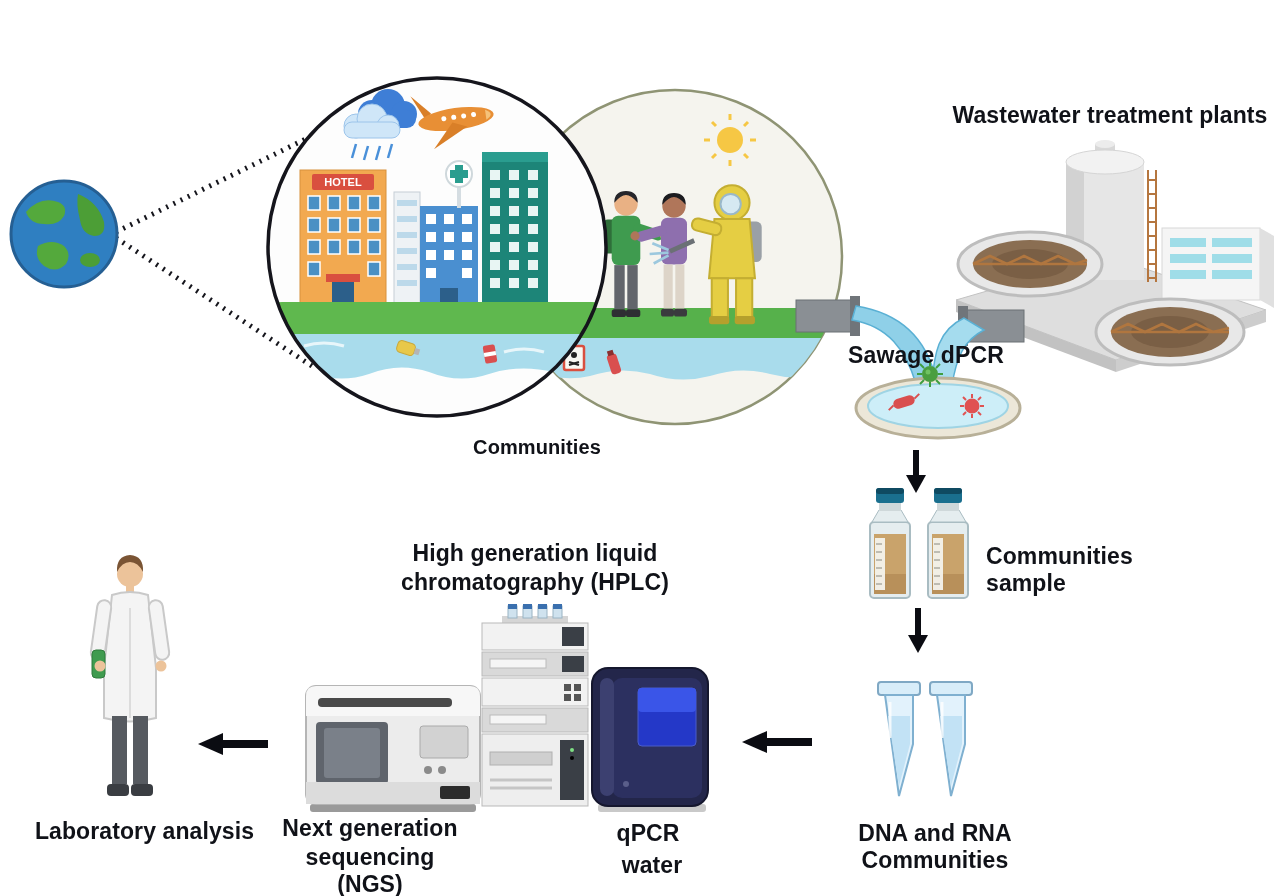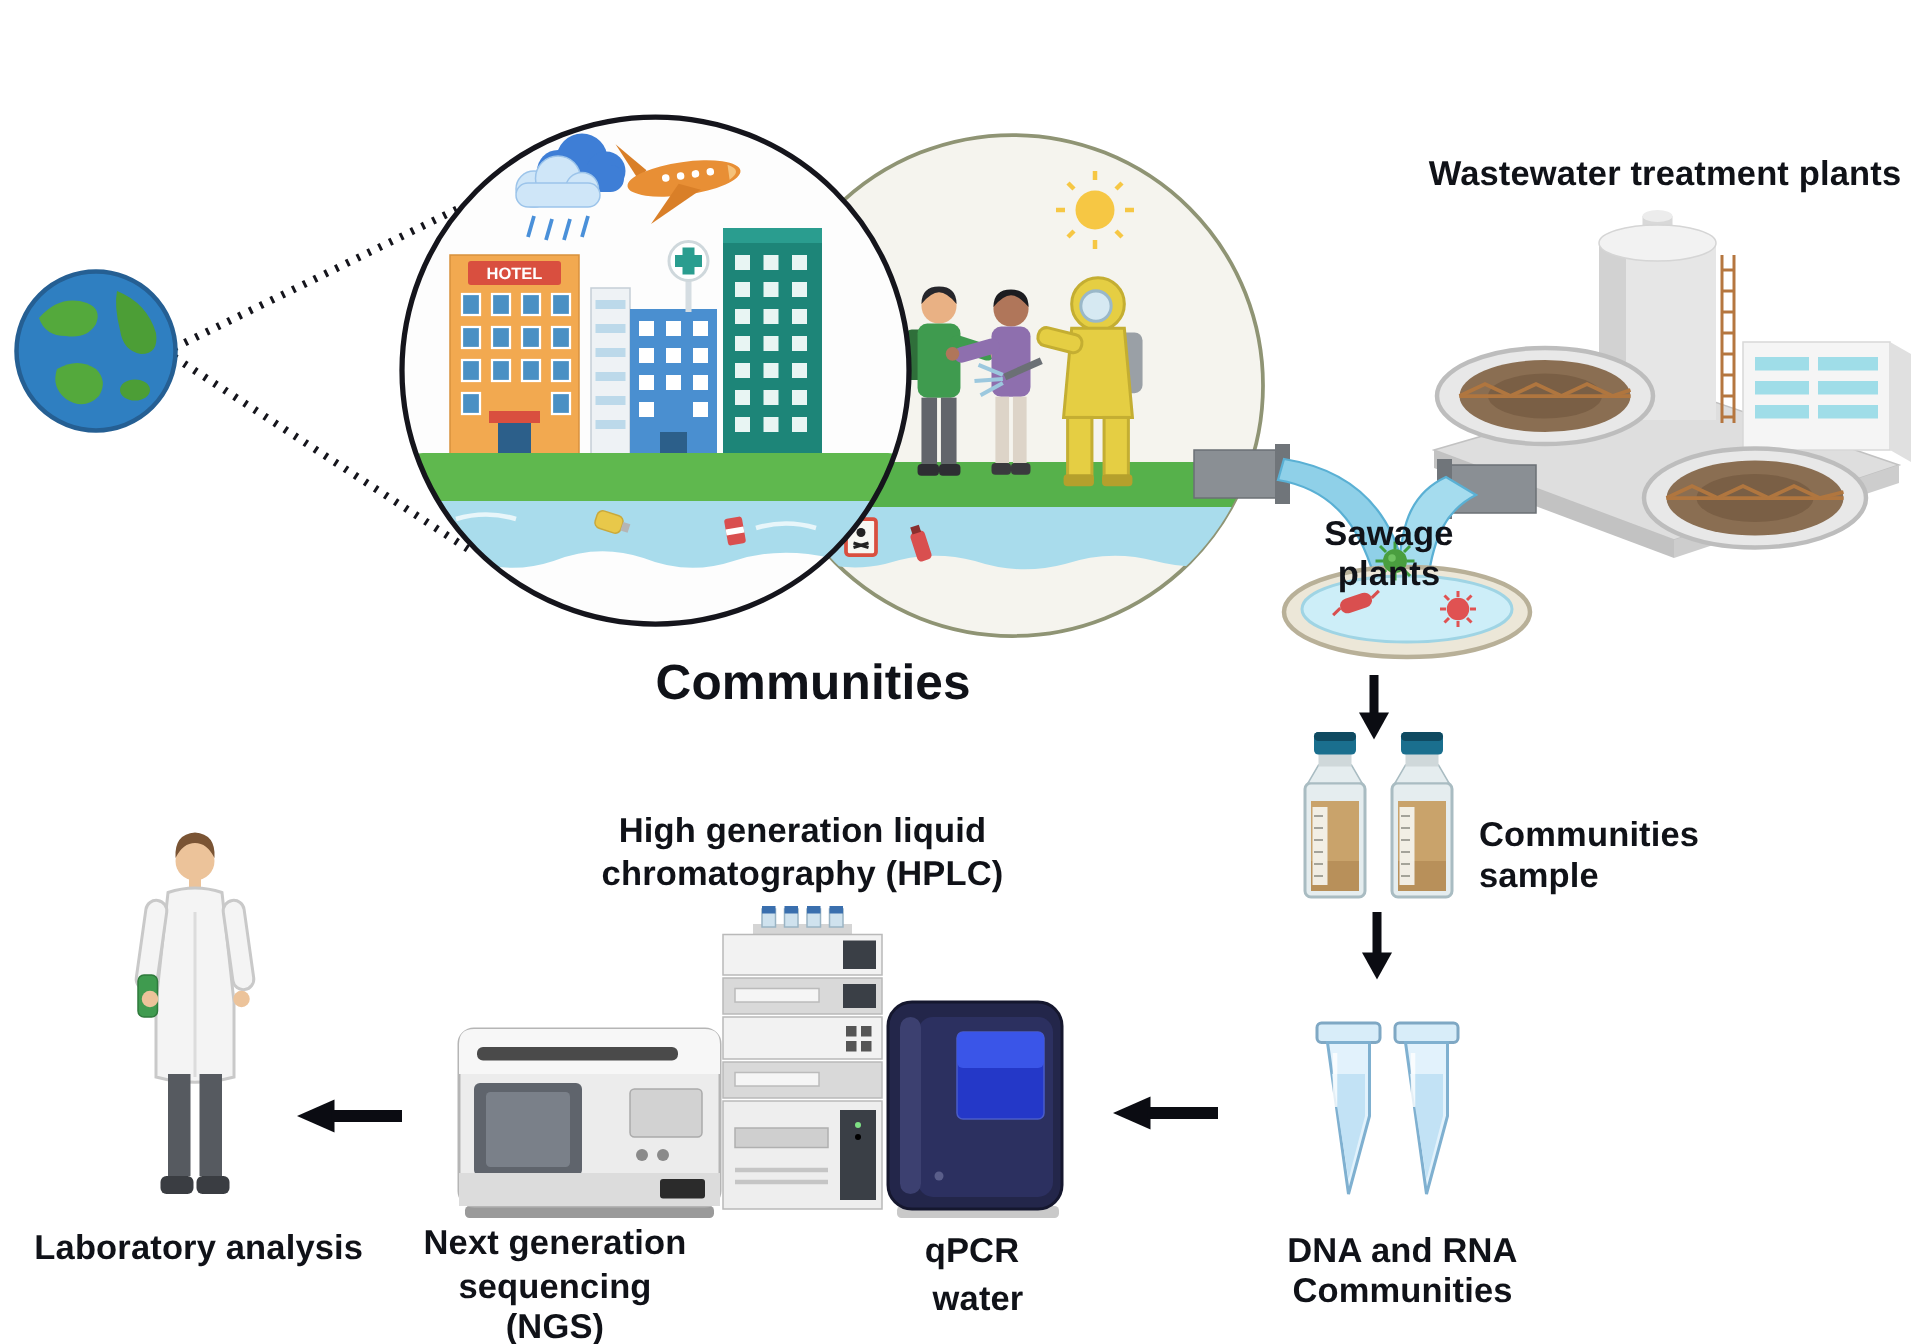--- a/index.html
+++ b/index.html
@@ -6,21 +6,21 @@
   .canvas{
     position:relative;width:1280px;height:896px;background:#ffffff;
     font-family:"Liberation Sans",sans-serif;overflow:hidden;color:#101218;
   }
   .abs{position:absolute;}
   .label{
     position:absolute;font-weight:700;color:#101218;line-height:1.18;
     text-align:center;letter-spacing:0.1px;
   }
   .lbl-24{font-size:23px;}
-  .lbl-26{font-size:33px;}
+  .lbl-26{font-size:20px;}
   svg{display:block;}
 </style>
 </head>
 <body>
 
 <div class="canvas">
 
   <svg class="abs" style="left:110px;top:122px;" width="215" height="255" viewBox="0 0 215 255">
     <line x1="6" y1="110" x2="210" y2="10" stroke="#15151c" stroke-width="5" stroke-dasharray="2 6"></line>
     <line x1="6" y1="116" x2="205" y2="246" stroke="#15151c" stroke-width="5" stroke-dasharray="2 6"></line>
@@ -357,21 +357,21 @@
           <line x1="8" y1="0" x2="12" y2="0"></line>
         <line x1="-6" y1="-6" x2="-9" y2="-9"></line>
           <line x1="6" y1="-6" x2="9" y2="-9"></line>
         <line x1="-6" y1="6" x2="-9" y2="9"></line>
           <line x1="6" y1="6" x2="9" y2="9"></line>
       </g>
       <circle cx="0" cy="0" r="7.5" fill="#e05252"></circle>
     </g>
   </svg>
 
-  <div class="label lbl-24" style="left:846px;top:342px;width:160px;">Sawage plants</div>
+  <div class="label lbl-24" style="left:846px;top:342px;width:160px;">Sawage dPCR</div>
 
   <svg class="abs" style="left:902px;top:450px;" width="28" height="44" viewBox="0 0 28 44">
     <rect x="11" y="0" width="6" height="27" fill="#0b0c12"></rect>
     <polygon points="4,25 24,25 14,43" fill="#0b0c12"></polygon>
   </svg>
 
   <svg class="abs" style="left:862px;top:486px;" width="114" height="118" viewBox="0 0 114 118">
     <g>
       <rect x="8" y="36" width="40" height="76" rx="4" fill="#e5edef" stroke="#a9bcc2" stroke-width="2"></rect>
       <rect x="12" y="48" width="32" height="60" fill="#c9a36b"></rect>
@@ -521,15 +521,15 @@
     <rect x="70" y="52" width="14" height="60" rx="7" fill="#f4f4f4" stroke="#c9c9c9" stroke-width="2" transform="rotate(-8 77 82)"></rect>
     <rect x="10" y="102" width="13" height="28" rx="4" fill="#3f9b4f" stroke="#2f7a3c"></rect>
     <circle cx="18" cy="118" r="5.5" fill="#ecc39a"></circle>
     <circle cx="79" cy="118" r="5.5" fill="#ecc39a"></circle>
     <rect x="30" y="168" width="15" height="68" fill="#565a60"></rect>
     <rect x="51" y="168" width="15" height="68" fill="#565a60"></rect>
     <rect x="25" y="236" width="22" height="12" rx="4" fill="#3a3d42"></rect>
     <rect x="49" y="236" width="22" height="12" rx="4" fill="#3a3d42"></rect>
   </svg>
 
-  <div class="label lbl-24" style="left:20px;top:818px;width:225px;">Laboratory analysis</div>
+  <div class="label lbl-24" style="left:32px;top:818px;width:225px;">Laboratory analysis</div>
 
 </div>
 
 </body></html>

